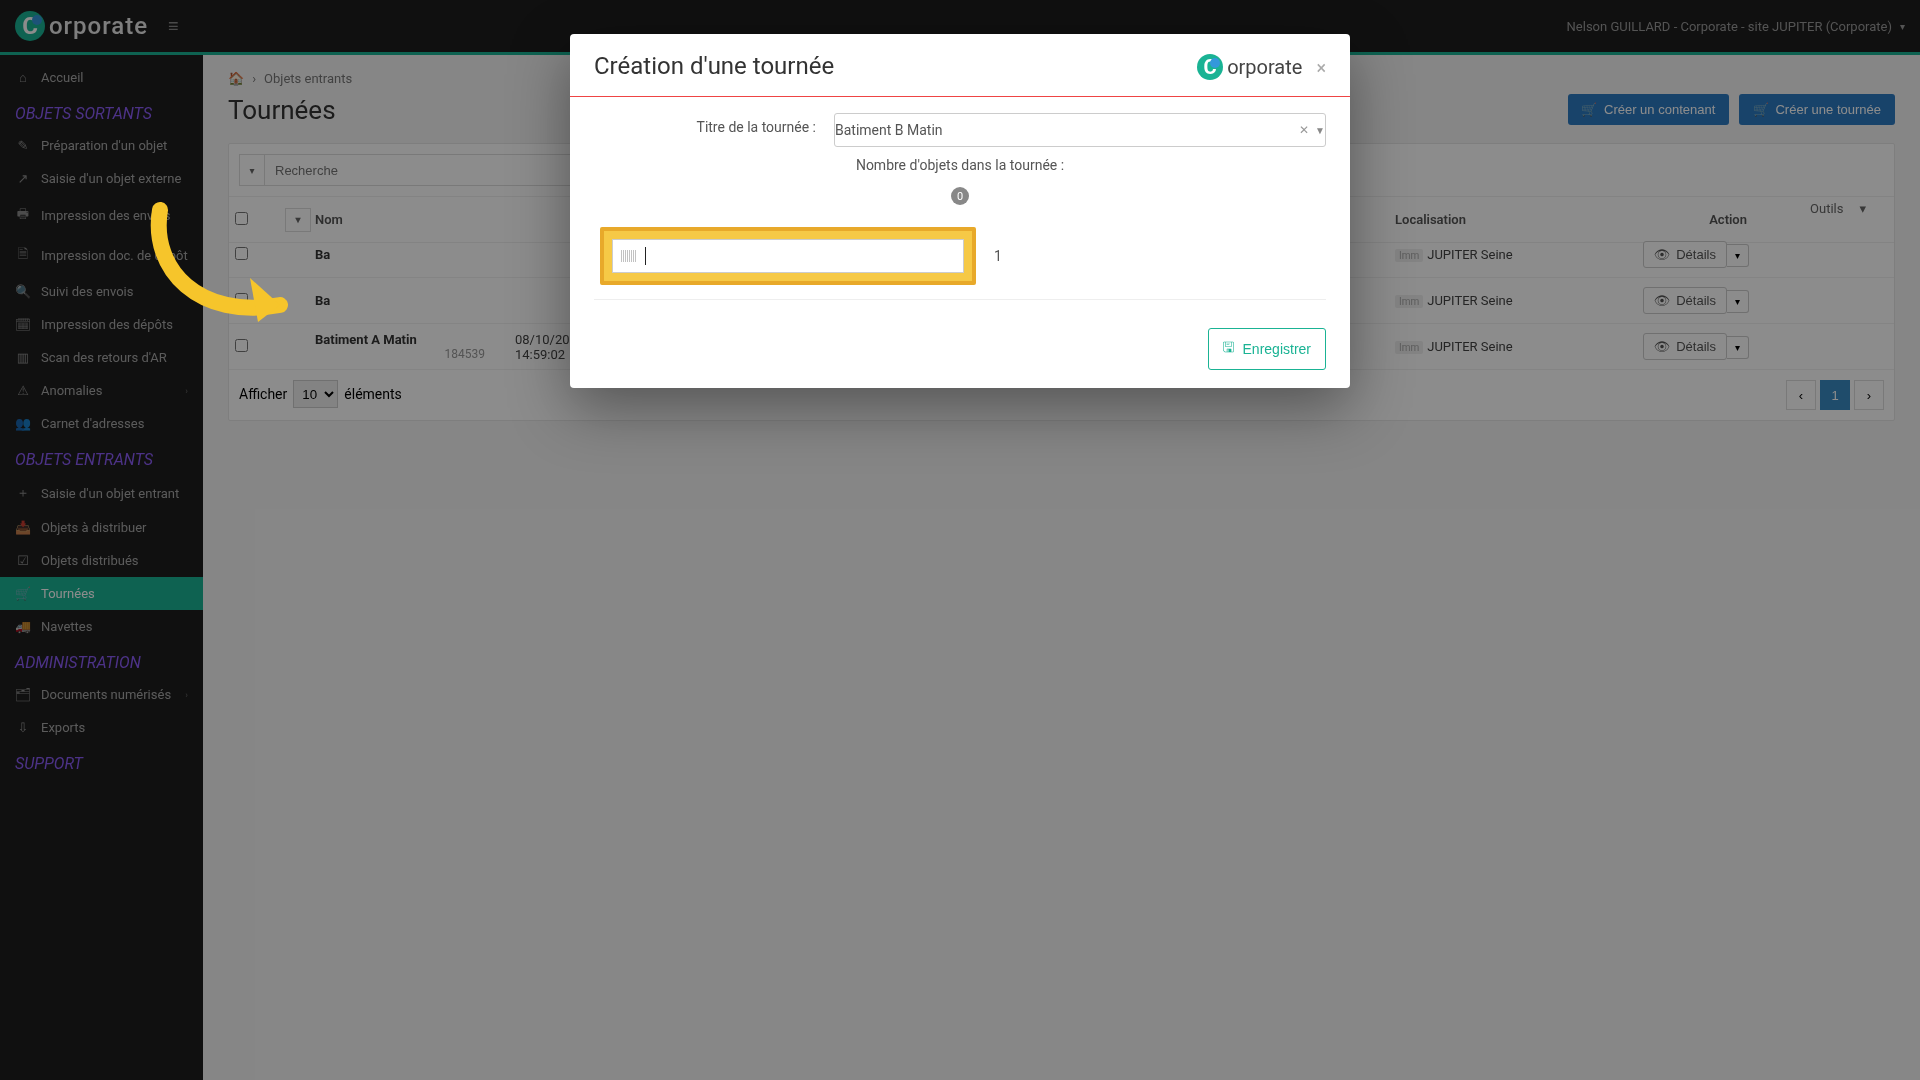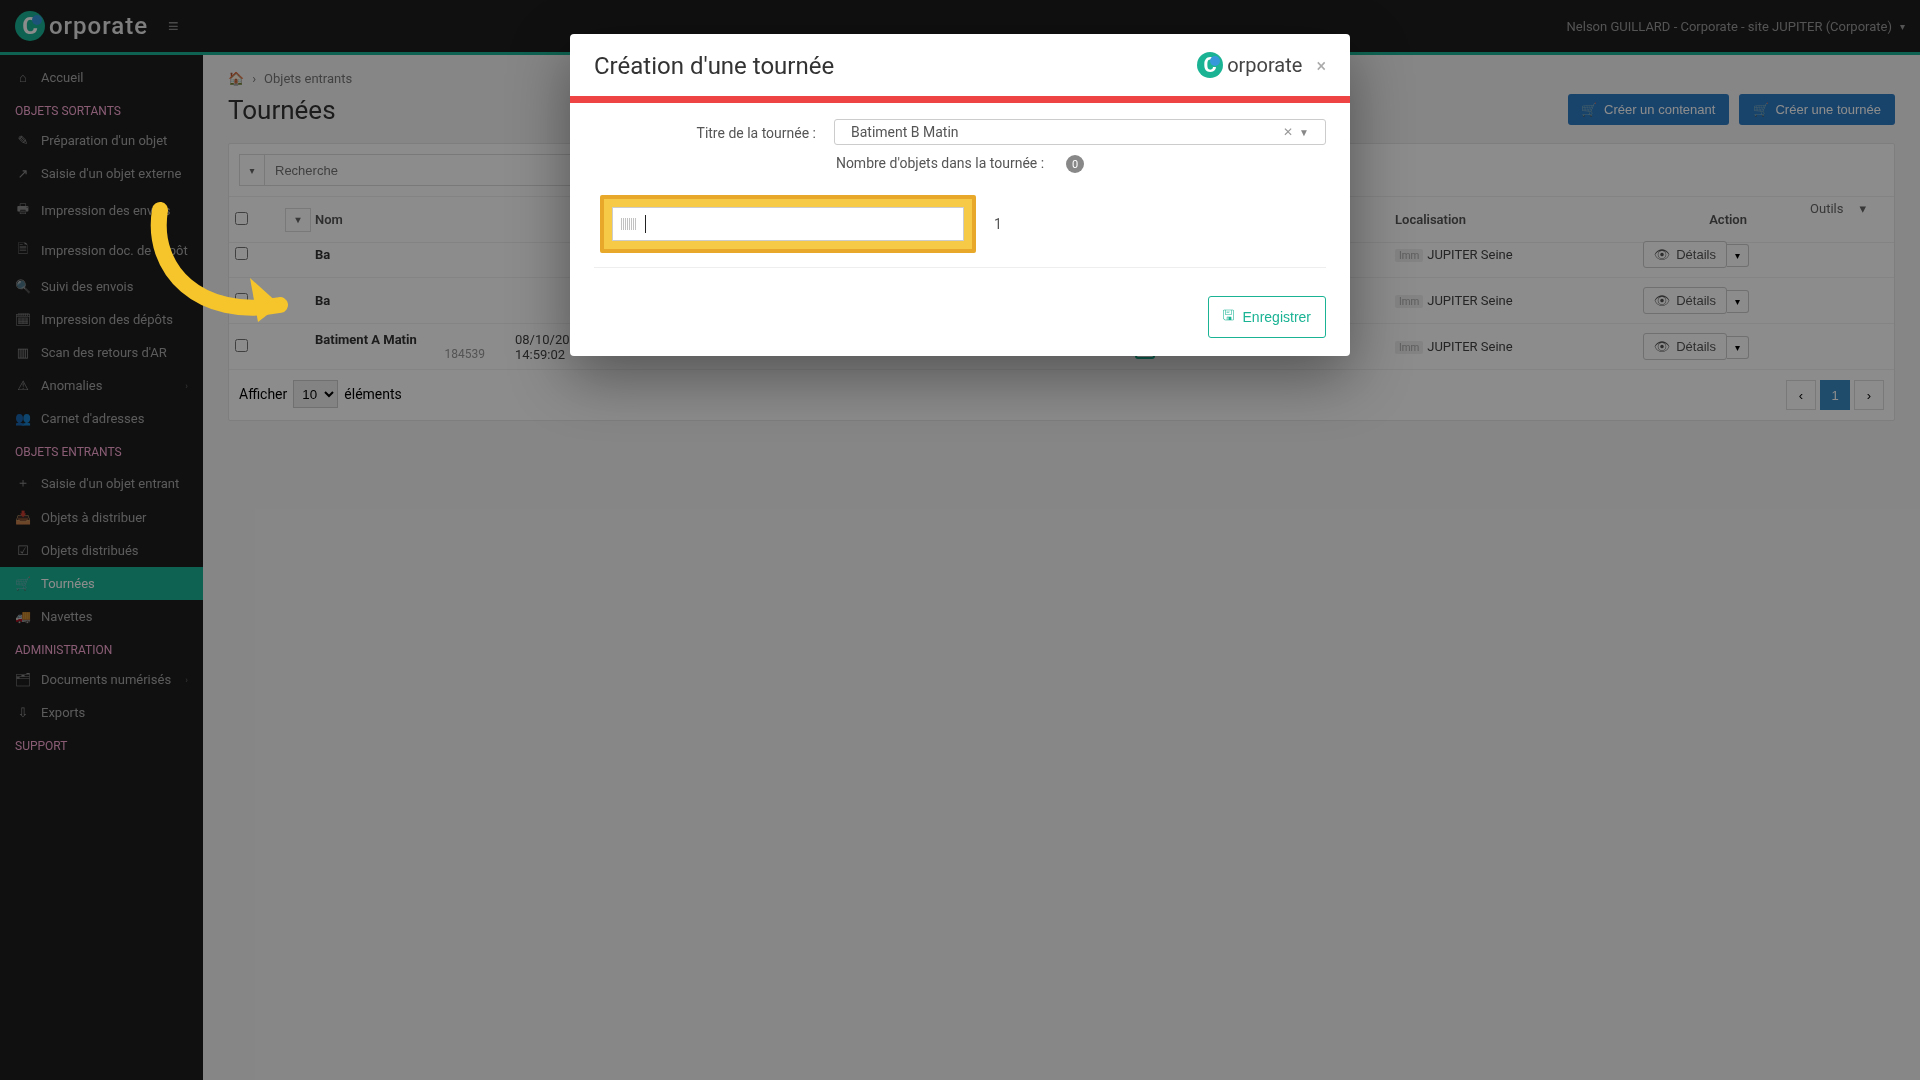--- a/index.html
+++ b/index.html
@@ -55,21 +55,21 @@
 }
 .nav-item {
   display: flex; align-items: center;
   padding: 9px 15px; gap: 10px;
   cursor: pointer;
   font-size: 13px;
 }
 .nav-item.active { background: #1ab394; color: #fff; }
 .nav-section {
   padding: 10px 15px 6px;
-  font-size: 12px; color: #f9a8d4; text-transform: uppercase;
+  font-size: 16px; color: #8b5cf6; text-transform: uppercase; font-style: italic;
 }
 .nav-icon { width: 16px; display: inline-flex; justify-content: center; font-size: 13px; opacity: .8; }
 .nav-caret { margin-left: auto; font-size: 9px; opacity: .5; }
 
 .main {
   flex: 1; background: #f5f5f5;
   padding: 0 25px;
   overflow: hidden;
   position: relative;
 }
@@ -152,44 +152,44 @@
 .select-small { height: 28px; border: 1px solid #ccc; padding: 0 4px; }
 
 
 .overlay { position: absolute; inset: 0; background: rgba(0,0,0,.45); }
 .modal {
   position: absolute; top: 34px; left: 50%; transform: translateX(-50%);
   width: 780px; background: #fff; border-radius: 4px;
   box-shadow: 0 20px 60px rgba(0,0,0,.4);
 }
 .modal-head {
-  padding: 18px 24px 16px; border-bottom: 7px solid #ef4444;
-  display: flex; justify-content: space-between; align-items: flex-start;
+  padding: 18px 24px 16px; border-bottom: 1px solid #ef4444;
+  display: flex; justify-content: space-between; align-items: flex-end;
 }
 .modal-title { font-size: 24px; color: #333; font-weight: 400; }
 .modal-close { color: #aaa; font-size: 18px; cursor: pointer; }
 .modal-logo { display:flex; align-items:center; gap:4px; font-size:20px; }
 .modal-body { padding: 16px 24px; }
 .form-row { display: flex; align-items: flex-start; margin-bottom: 10px; }
 .form-label { width: 240px; text-align: right; padding-right: 18px; color: #555; padding-top: 6px; font-size: 14px; }
 .form-control-wrap { flex: 1; }
 .select-box {
   border: 1px solid #ccc; border-radius: 3px;
-  display: flex; align-items: center; height: 26px; padding: 0 16px;
+  display: flex; align-items: center; height: 34px; padding: 0 0;
 }
 .select-box .val { flex: 1; color: #555; }
 .select-box .x { color: #999; padding: 0 6px; font-size: 12px; }
 .select-box .dd { color: #888; font-size: 10px; }
 .textarea {
   border: 1px solid #ccc; border-radius: 3px;
   height: 56px; width: 100%; resize: both;
 }
 .count-row {
-  display: flex; justify-content: center;
-  gap: 22px; color: #555; margin: 10px 0;
+  display: flex; align-items: center; justify-content: center;
+  gap: 14px; color: #555; margin: 10px 0; flex-direction: column;
 }
 .count-badge {
   width: 18px; height: 18px; border-radius: 50%;
   background: #888; color: #fff; font-size: 11px;
   display: inline-flex; align-items: center; justify-content: center;
 }
 .scan-row {
   display: flex; align-items: center; padding: 12px 6px 14px;
   border-bottom: 1px solid #eee;
 }

